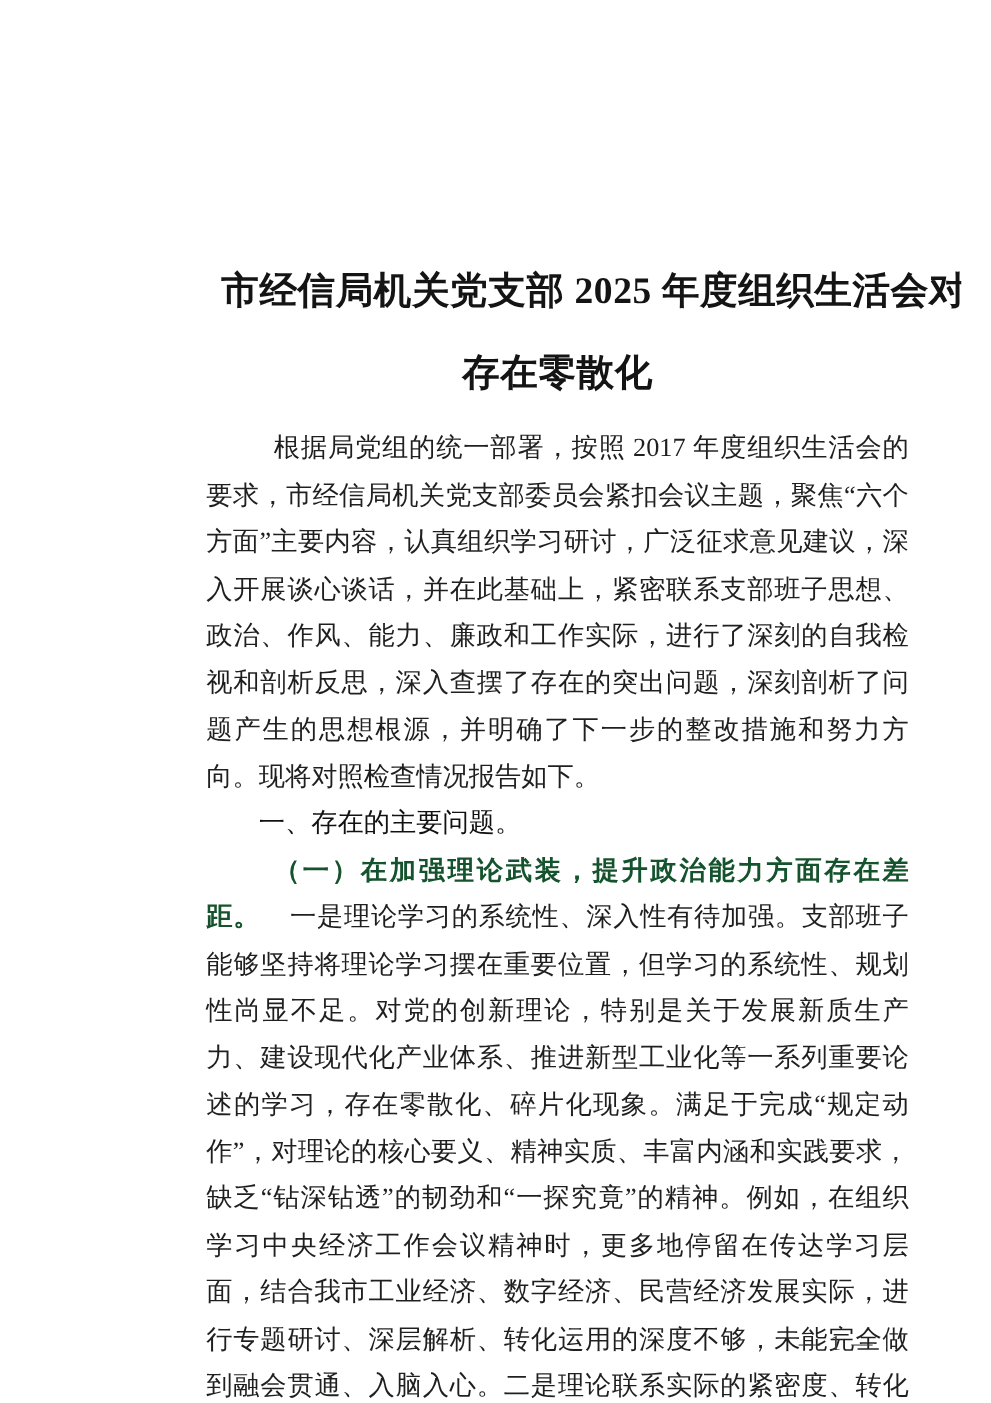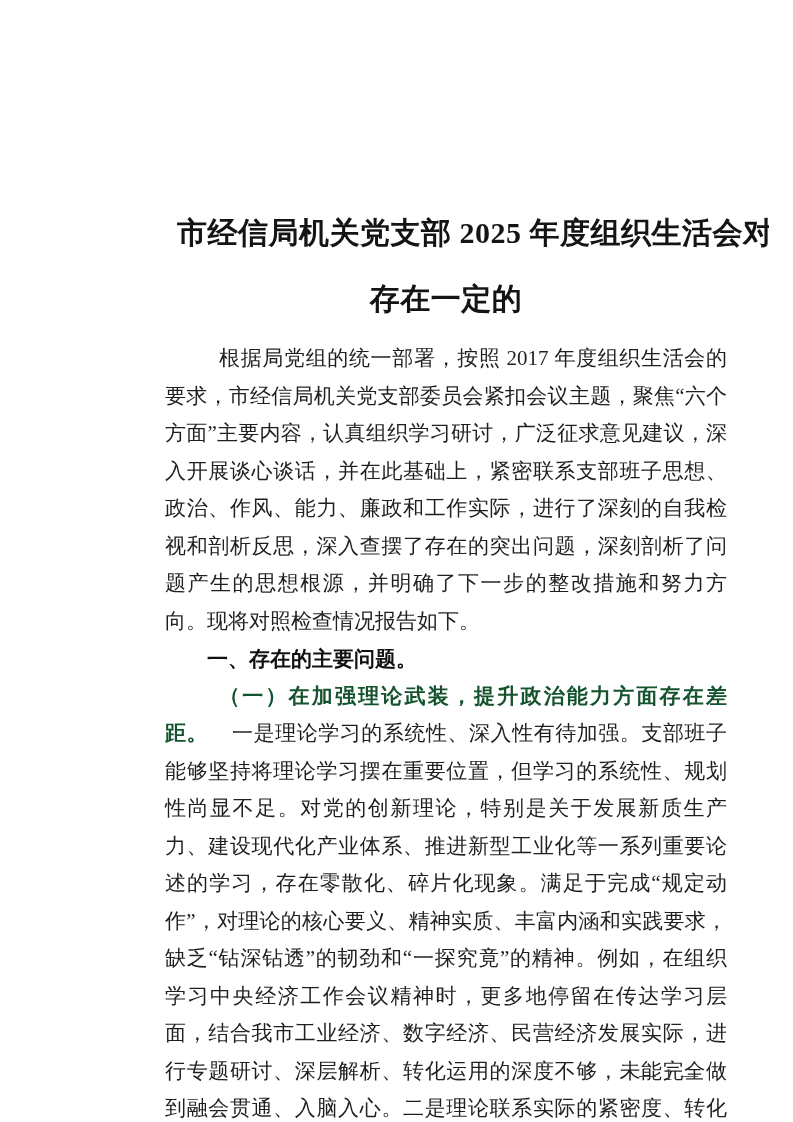--- a/index.html
+++ b/index.html
@@ -47,21 +47,21 @@
   }
 
   p.para {
     text-indent: 42px; 
     margin: 0;
     word-break: break-all;
   }
 
   p.section-heading {
     font-family: "Liberation Sans", "DejaVu Sans", sans-serif;
-    font-weight: bold;
+    font-weight: normal;
     color: #111111;
   }
 
   .subsection-lead {
     font-weight: bold;
     color: #14532d;
   }
 
   .footer-pageno {
     position: absolute;
@@ -75,21 +75,21 @@
   }
 </style>
 </head>
 <body>
 
 <div class="page">
   <div class="content">
 
     <div class="doc-title">
       <div class="title-line">市经信局机关党支部 2025 年度组织生活会对</div>
-      <div class="title-line">存在一定的</div>
+      <div class="title-line">存在零散化</div>
     </div>
 
     <div class="body-block">
       <p class="para"><span>根据局党组的统一部署，按照 2017 年度组织生活会的要求，市经信局机关党支部委员会紧扣会议主题，聚焦“六个方面”主要内容，认真组织学习研讨，广泛征求意见建议，深入开展谈心谈话，并在此基础上，紧密联系支部班子思想、政治、作风、能力、廉政和工作实际，进行了深刻的自我检视和剖析反思，深入查摆了存在的突出问题，深刻剖析了问题产生的思想根源，并明确了下一步的整改措施和努力方向。现将对照检查情况报告如下。</span></p>
 
       <p class="para section-heading">一、存在的主要问题。</p>
 
       <p class="para"><span class="subsection-lead">（一）在加强理论武装，提升政治能力方面存在差距。</span><span>一是理论学习的系统性、深入性有待加强。支部班子能够坚持将理论学习摆在重要位置，但学习的系统性、规划性尚显不足。对党的创新理论，特别是关于发展新质生产力、建设现代化产业体系、推进新型工业化等一系列重要论述的学习，存在零散化、碎片化现象。满足于完成“规定动作”，对理论的核心要义、精神实质、丰富内涵和实践要求，缺乏“钻深钻透”的韧劲和“一探究竟”的精神。例如，在组织学习中央经济工作会议精神时，更多地停留在传达学习层面，结合我市工业经济、数字经济、民营经济发展实际，进行专题研讨、深层解析、转化运用的深度不够，未能完全做到融会贯通、入脑入心。二是理论联系实际的紧密度、转化度有待提升。存在一定的“学</span></p>
     </div>
 

